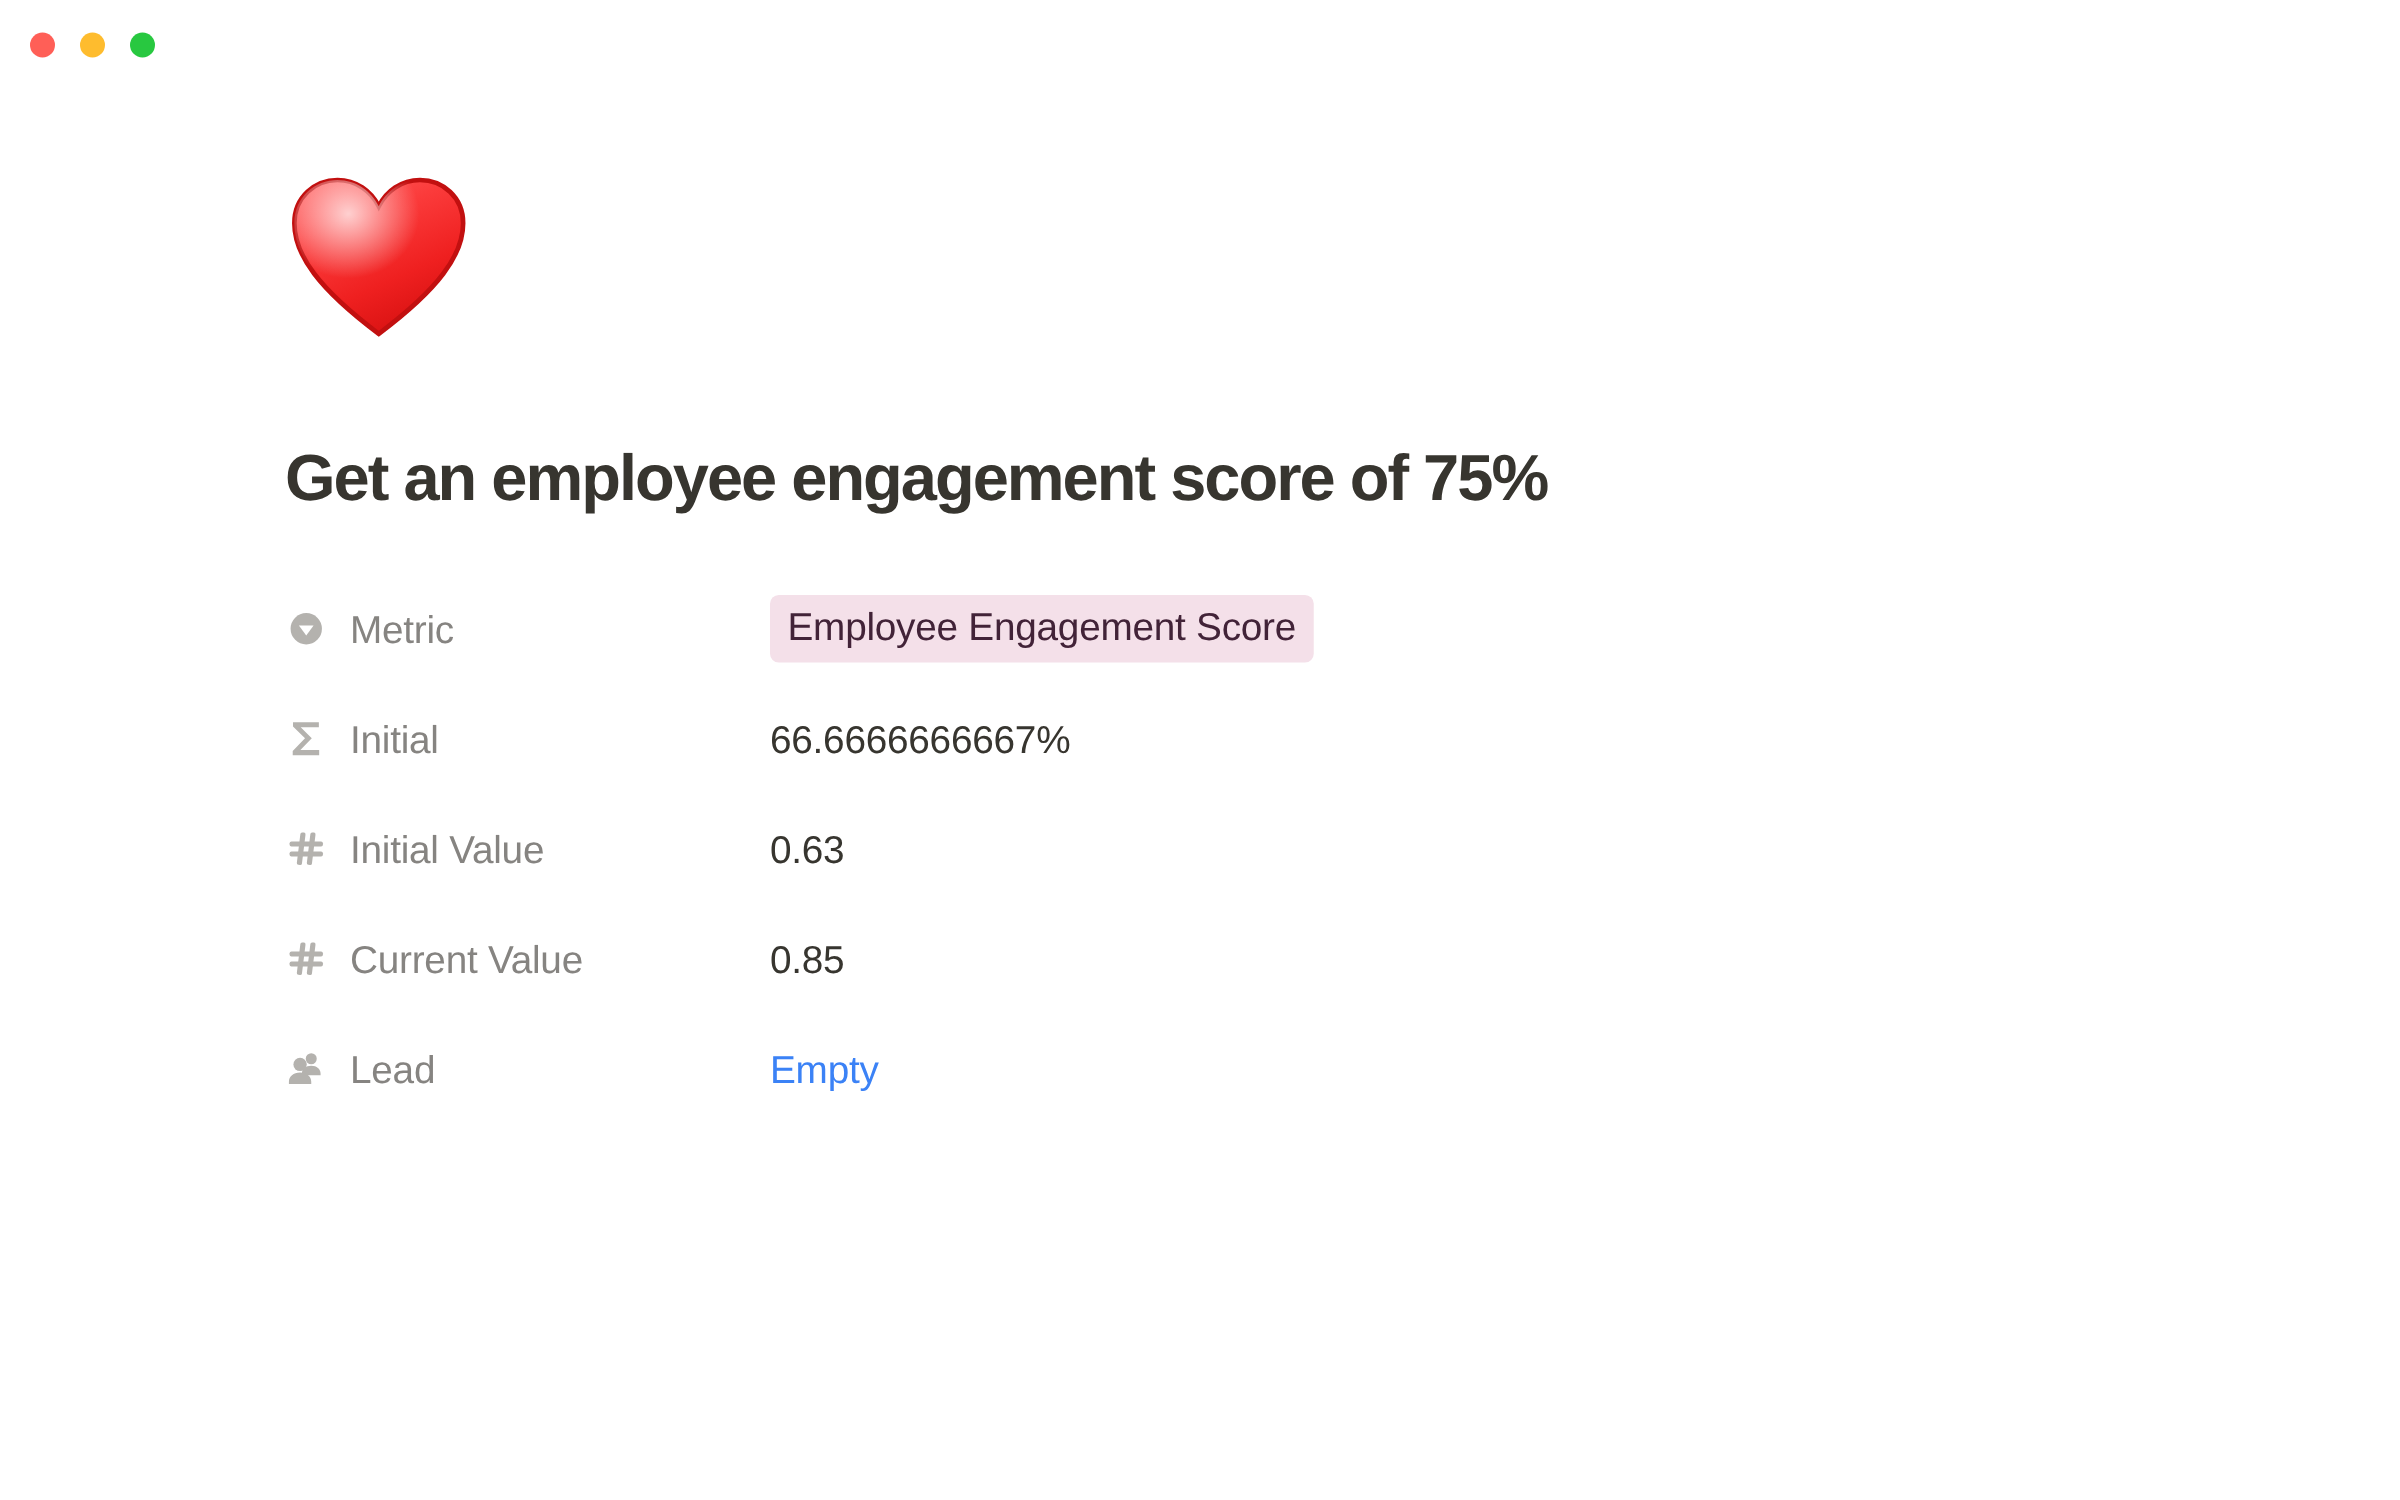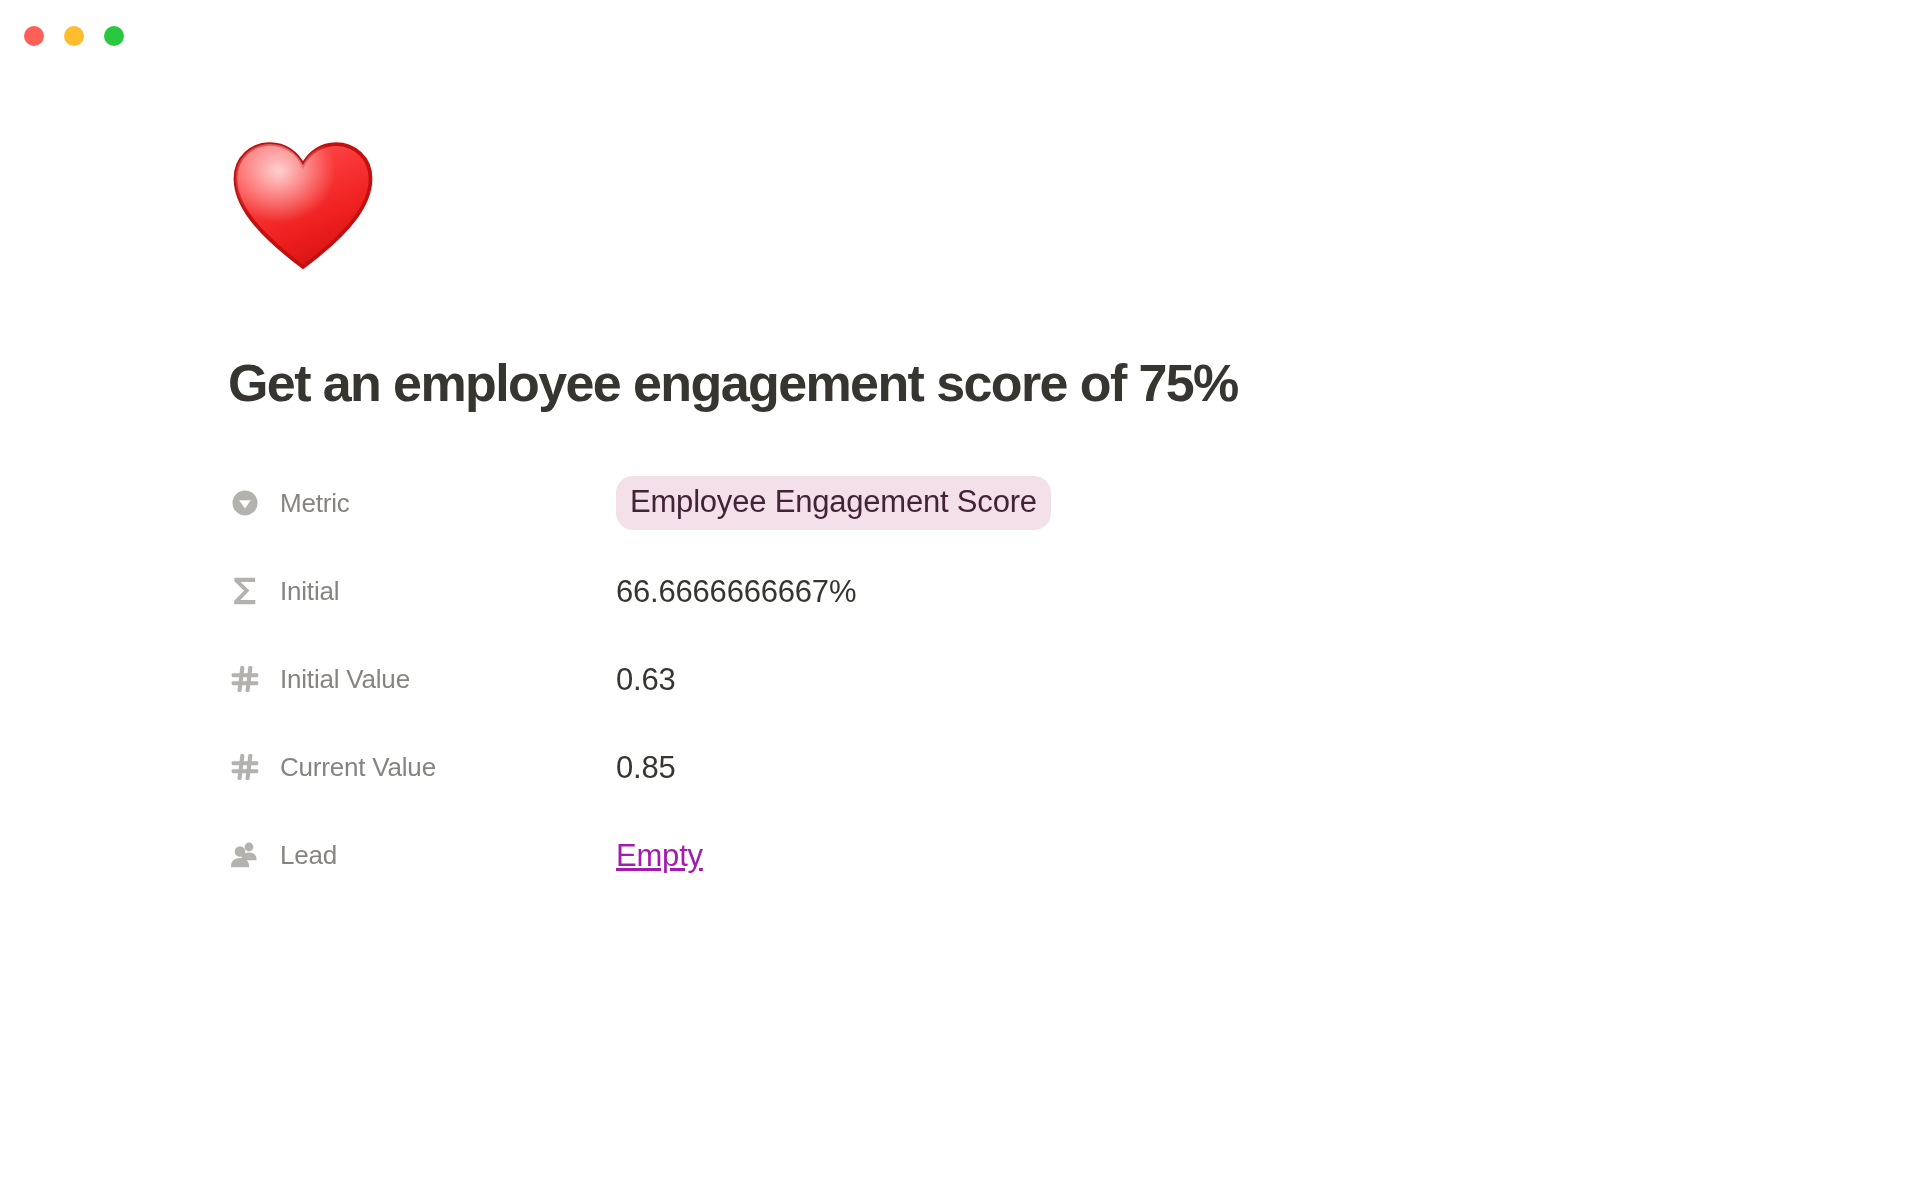--- a/index.html
+++ b/index.html
@@ -117,49 +117,48 @@
     height: 34px;
     flex: 0 0 34px;
     display: flex;
     align-items: center;
     justify-content: center;
     color: #aeaca7;
   }
   .prop-icon svg { display: block; }
 
   .prop-label-text {
-    font-size: 26px;
+    font-size: 31px;
     color: #868481;
     line-height: 1;
     letter-spacing: -0.2px;
   }
 
   .prop-value {
     flex: 1 1 auto;
     display: flex;
     align-items: center;
     font-size: 31px;
     color: #37352f;
     line-height: 1;
     letter-spacing: -0.2px;
   }
 
   .prop-value.empty {
-    color: #a21caf;
-    text-decoration: underline;
+    color: #3b82f6;
   }
 
   .tag {
     display: inline-block;
     background: #f4e0e9;
     color: #422338;
     font-size: 31px;
     line-height: 1;
     padding: 10px 14px 13px 14px;
-    border-radius: 17px;
+    border-radius: 7px;
     letter-spacing: -0.2px;
   }
 </style>
 </head>
 <body>
 
 <div class="window">
 
   <div class="titlebar">
     <div class="traffic-lights">

